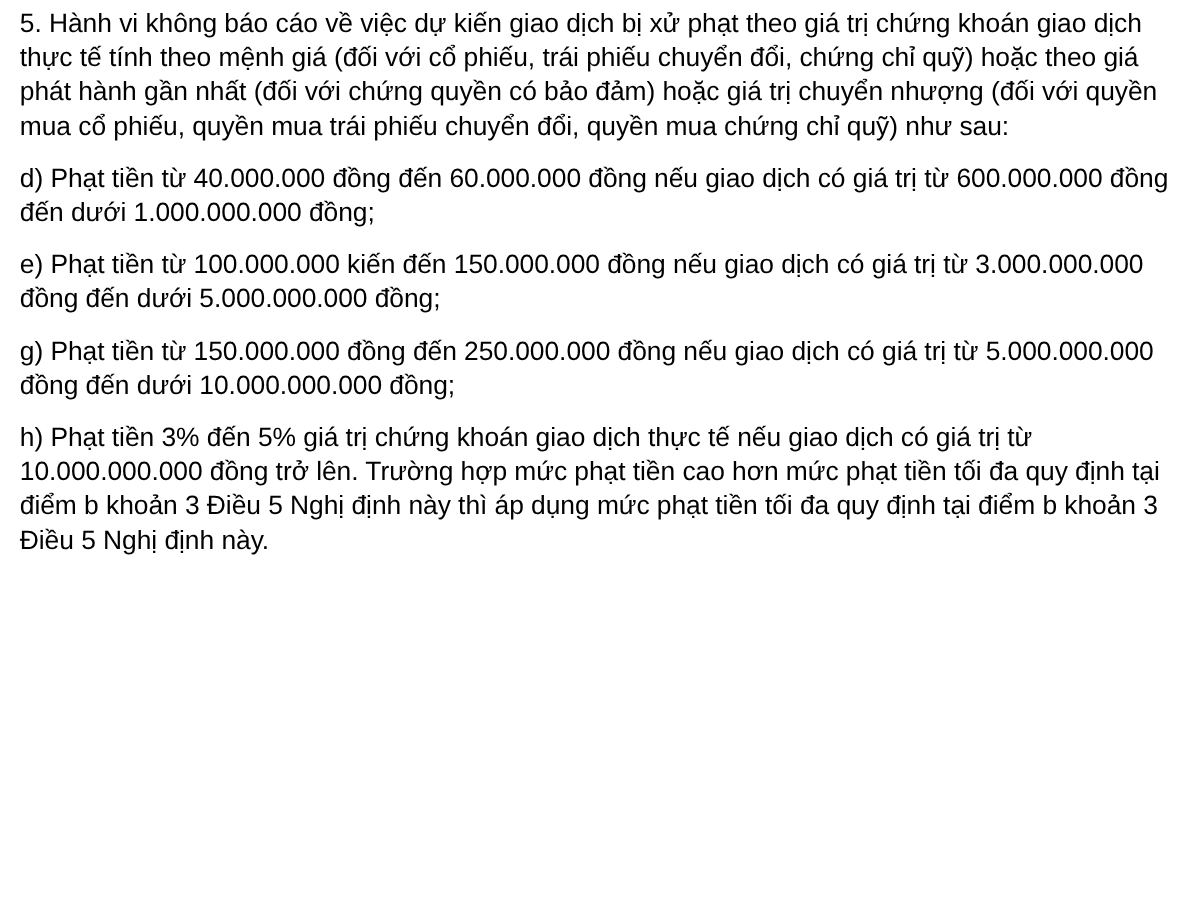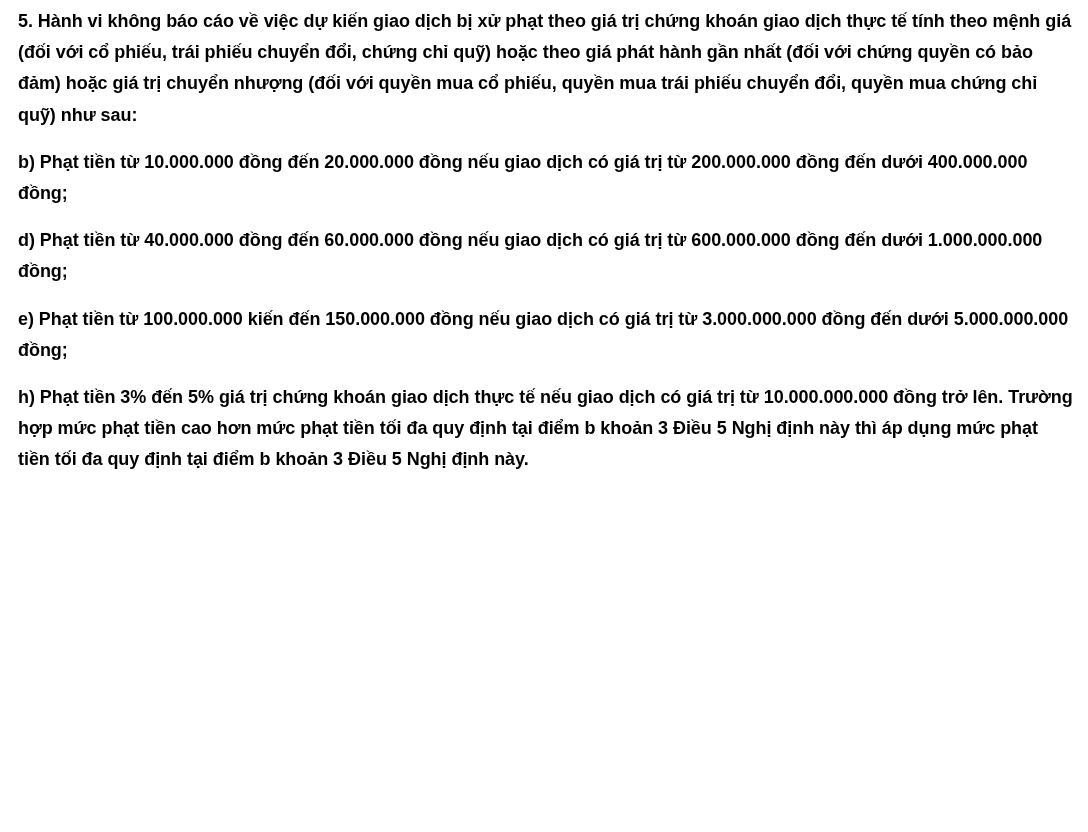--- a/index.html
+++ b/index.html
@@ -13,29 +13,28 @@
     overflow: hidden;
     font-family: "Liberation Sans", sans-serif;
     color: #000000;
   }
   .doc {
     padding: 6px 14px 0 18px;
     box-sizing: border-box;
     width: 1088px;
   }
   .para {
-    font-size: 18px;
+    font-size: 24px;
     line-height: 31.2px;
     margin: 0 0 16px 0;
     letter-spacing: -0.05px;
-    font-weight: bold;
   }
 </style>
 </head>
 <body>
 
 <div class="doc">
   <p class="para">5. Hành vi không báo cáo về việc dự kiến giao dịch bị xử phạt theo giá trị chứng khoán giao dịch thực tế tính theo mệnh giá (đối với cổ phiếu, trái phiếu chuyển đổi, chứng chỉ quỹ) hoặc theo giá phát hành gần nhất (đối với chứng quyền có bảo đảm) hoặc giá trị chuyển nhượng (đối với quyền mua cổ phiếu, quyền mua trái phiếu chuyển đổi, quyền mua chứng chỉ quỹ) như sau:</p>
-  <p class="para">b) Phạt tiền từ 10.000.000 đồng đến 20.000.000 đồng nếu giao dịch có giá trị từ 200.000.000 đồng đến dưới 400.000.000 đồng;</p>
   <p class="para">d) Phạt tiền từ 40.000.000 đồng đến 60.000.000 đồng nếu giao dịch có giá trị từ 600.000.000 đồng đến dưới 1.000.000.000 đồng;</p>
   <p class="para">e) Phạt tiền từ 100.000.000 kiến đến 150.000.000 đồng nếu giao dịch có giá trị từ 3.000.000.000 đồng đến dưới 5.000.000.000 đồng;</p>
+  <p class="para">g) Phạt tiền từ 150.000.000 đồng đến 250.000.000 đồng nếu giao dịch có giá trị từ 5.000.000.000 đồng đến dưới 10.000.000.000 đồng;</p>
   <p class="para">h) Phạt tiền 3% đến 5% giá trị chứng khoán giao dịch thực tế nếu giao dịch có giá trị từ 10.000.000.000 đồng trở lên. Trường hợp mức phạt tiền cao hơn mức phạt tiền tối đa quy định tại điểm b khoản 3 Điều 5 Nghị định này thì áp dụng mức phạt tiền tối đa quy định tại điểm b khoản 3 Điều 5 Nghị định này.</p>
 </div>
 
 </body></html>

